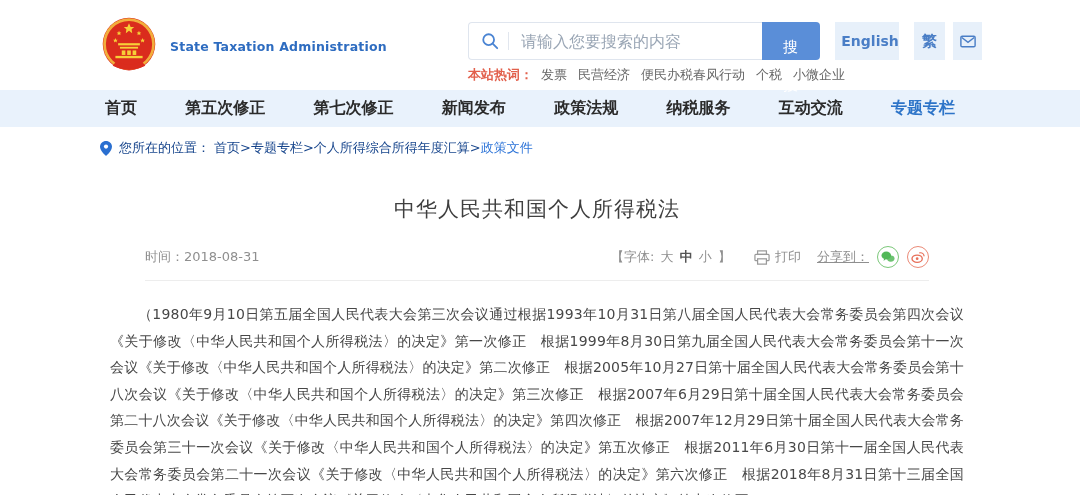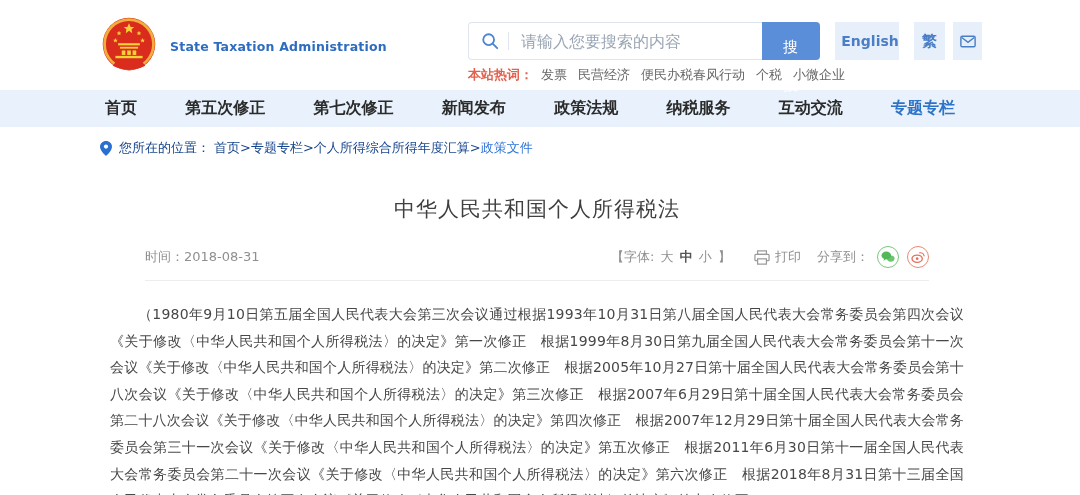--- a/index.html
+++ b/index.html
@@ -63,21 +63,21 @@
     letter-spacing:1px; }
   .meta-row { display:flex; justify-content:space-between; align-items:center;
     margin-top:23px; padding-bottom:12px; border-bottom:1px solid #ededed;
     font-size:13px; color:#8f8f8f;text-align:center; }
   .meta-right { display:flex; align-items:center; }
   .fs-ctrl span { margin:0 1px; }
   .fs-opt { cursor:pointer; }
   .fs-opt.selected { color:#555; font-weight:bold; }
   .print-group { display:flex; align-items:center; margin-left:22px; cursor:pointer; }
   .print-group svg { margin-right:5px; }
-  .share-label { margin-left:16px; }
+  .share-label { margin-left:16px;text-decoration:underline; }
   .share-icon { width:22px; height:22px; border-radius:50%; margin-left:8px; display:flex;
     align-items:center; justify-content:center; cursor:pointer; background:#fff; }
   .share-wechat { border:1px solid #7cc87a; }
   .share-weibo  { border:1px solid #eb8a77; }
 
   .article-body { margin:20px -35px 0; }
   .article-body p { margin:0; text-indent:2em; text-align:justify; font-size:14px;
     color:#474747; line-height:26.6px; letter-spacing:0.2px; }
 </style>
 </head>

